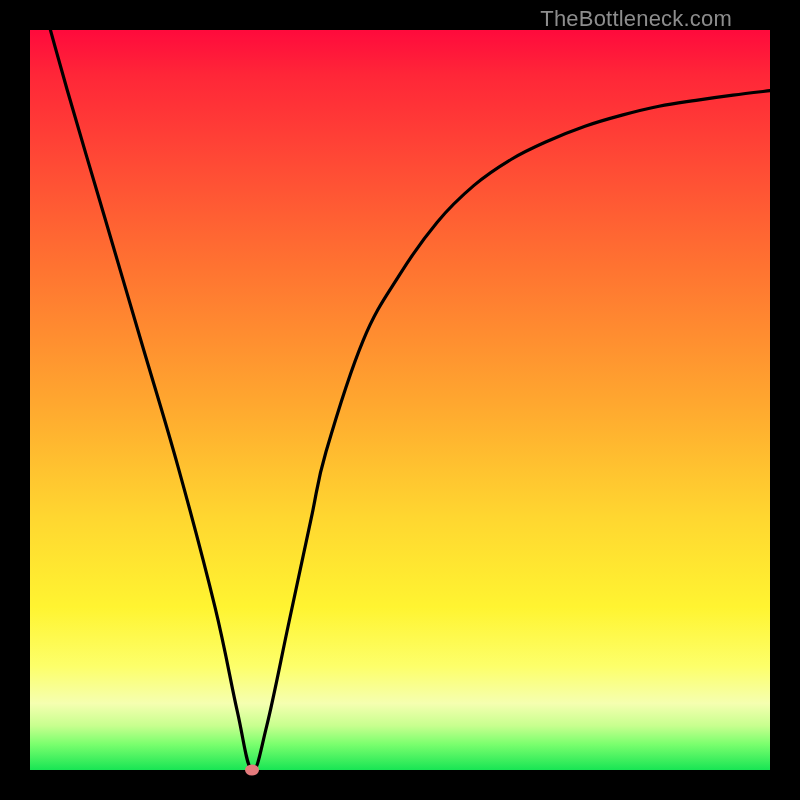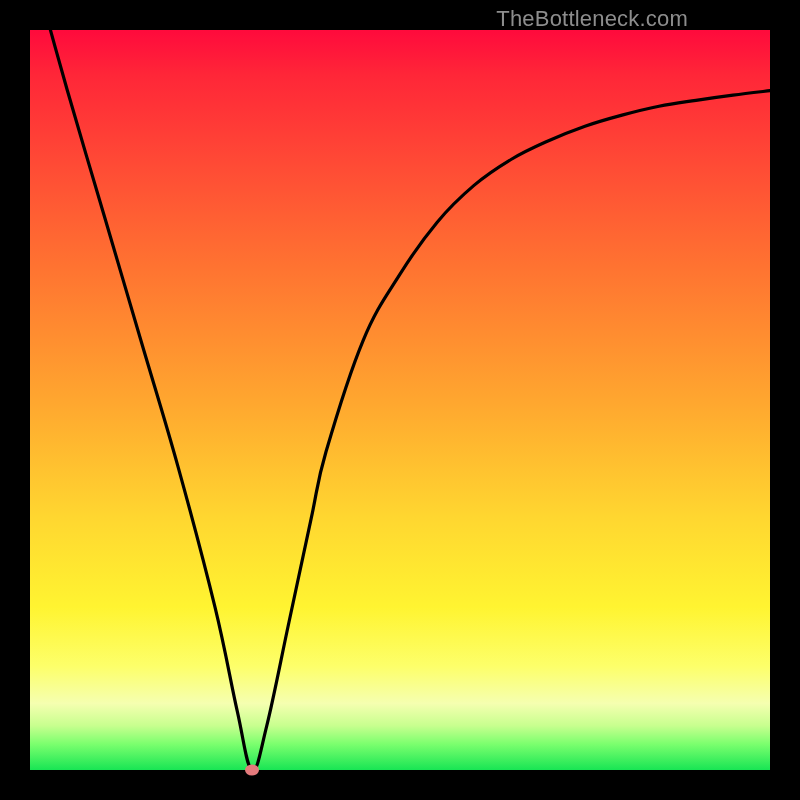--- a/index.html
+++ b/index.html
@@ -9,20 +9,21 @@
     height: 800px;
     overflow: hidden;
     background: #000;
     font-family: Arial, Helvetica, sans-serif;
   }
   .frame {
     position: relative;
     width: 700px;
     height: 800px;
     background: #000;
+    padding-left: 44px;
   }
   .plot-area {
     position: absolute;
     left: 30px;
     top: 30px;
     width: 740px;
     height: 740px;
     
     background: linear-gradient(
       to bottom,

